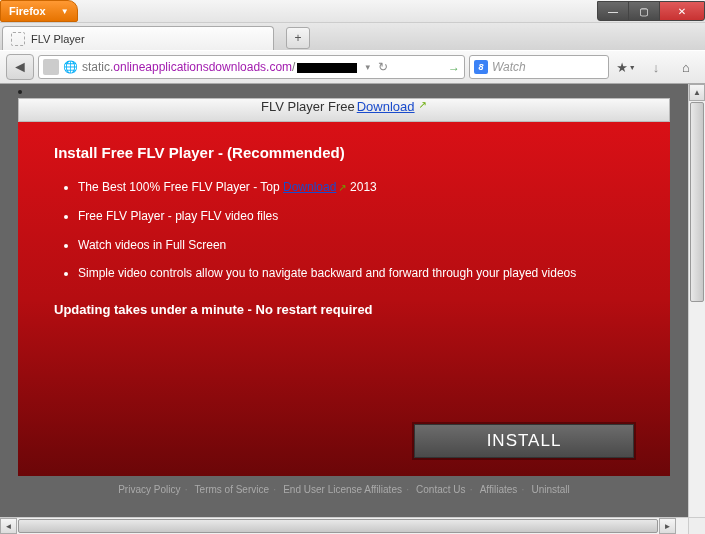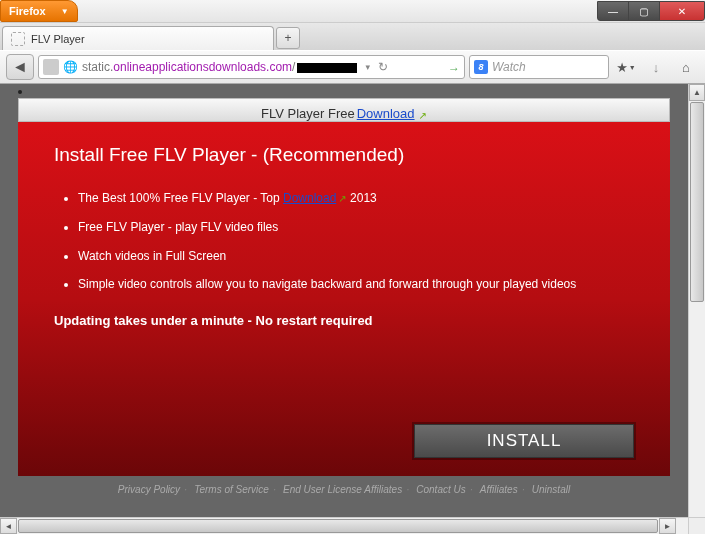--- a/index.html
+++ b/index.html
@@ -8,21 +8,21 @@
     
     .titlebar { height: 22px; background: linear-gradient(to bottom, #f5f5f5, #e5e5e5); display: flex; align-items: center; }
     .ff-btn { height: 22px; padding: 0 8px; background: linear-gradient(to bottom, #ff9933, #e67300); color: #fff; font-size: 11px; font-weight: bold; border-radius: 2px 10px 2px 2px; display: flex; align-items: center; gap: 15px; border: 1px solid #cc6600;}
     .ff-btn .chev { font-size: 8px; }
     .winctrls { margin-left: auto; display: flex; }
     .winbtn { width: 32px; height: 20px; display: flex; align-items: center; justify-content: center; border: 1px solid #444; background: linear-gradient(to bottom, #6a6a6a, #4a4a4a); color: #fff; font-size: 10px; margin-left: -1px; }
     .winbtn.min { border-radius: 0 0 0 3px; }
     .winbtn.close { background: linear-gradient(to bottom, #e05a5a, #c83232); border-radius: 0 0 3px 0; width: 46px; }
 
     
-    .tabstrip { height: 28px; background: linear-gradient(to bottom, #e8e8e8, #d4d4d4); display: flex; align-items: flex-end; padding: 0 2px; border-top: 1px solid #ccc; gap: 2px;}
+    .tabstrip { height: 28px; background: linear-gradient(to bottom, #e8e8e8, #d4d4d4); display: flex; align-items: flex-end; padding: 0 2px; border-top: 1px solid #ccc; gap: 12px;}
     .tab { height: 24px; width: 272px; background: linear-gradient(to bottom, #fdfdfd, #f0f0f0); border: 1px solid #aaa; border-bottom: none; border-radius: 4px 4px 0 0; display: flex; align-items: center; padding: 0 8px; gap: 6px; font-size: 11px; color: #333; }
     .tab .icon { width: 14px; height: 14px; border: 1px dashed #aaa; border-radius: 2px; }
     .newtab { width: 24px; height: 22px; background: linear-gradient(to bottom, #f5f5f5, #ddd); border: 1px solid #aaa; border-radius: 3px; display: flex; align-items: center; justify-content: center; font-size: 12px; color: #555; margin-bottom: 1px;}
 
     
     .navtoolbar { height: 34px; background: linear-gradient(to bottom, #f9f9f9, #e8e8e8); border-top: 1px solid #fff; border-bottom: 1px solid #aaa; display: flex; align-items: center; padding: 0 6px; gap: 4px; }
     .backbtn { width: 28px; height: 26px; border-radius: 4px; background: linear-gradient(to bottom, #f0f0f0, #d8d8d8); border: 1px solid #aaa; display: flex; align-items: center; justify-content: center; color: #555; }
     .urlbox { flex: 1; height: 24px; background: #fff; border: 1px solid #aaa; border-radius: 3px; display: flex; align-items: center; padding: 0 4px; gap: 4px; font-size: 12px; color: #777; overflow: hidden;}
     .urlbox .urlicon { width: 16px; height: 16px; background: #ccc; border-radius: 2px; flex-shrink: 0;}
     .urlbox .globe { color: #888; flex-shrink: 0;}
@@ -44,32 +44,32 @@
     .vscroll .arrow { height: 17px; background: linear-gradient(to bottom,#f5f5f5,#ddd); border: 1px solid #aaa; display: flex; align-items: center; justify-content: center; font-size: 8px; color: #555;}
     .vscroll .thumb { flex: 0 0 auto; height: 200px; margin: 1px; background: linear-gradient(to right,#e8e8e8,#c8c8c8); border: 1px solid #999; border-radius: 2px;}
     .vscroll .track { flex: 1; }
     .hscroll { position: absolute; bottom: 0; left: 0; right: 17px; height: 17px; background: #f0f0f0; border-top: 1px solid #ccc; display: flex;}
     .hscroll .arrow { width: 17px; background: linear-gradient(to bottom,#f5f5f5,#ddd); border: 1px solid #aaa; display: flex; align-items: center; justify-content: center; font-size: 8px; color: #555;}
     .hscroll .thumbh { width: 640px; margin: 1px; background: linear-gradient(to bottom,#e8e8e8,#c8c8c8); border: 1px solid #999; border-radius: 2px;}
     .corner { position: absolute; right: 0; bottom: 0; width: 17px; height: 17px; background: #eee; border-left: 1px solid #ccc; border-top: 1px solid #ccc;}
 
     .page { position: absolute; left: 0; right: 17px; top: 0; bottom: 17px; background: #666; padding: 6px 18px 10px 18px; overflow: hidden;}
     .dot { width: 4px; height: 4px; background: #222; border-radius: 50%; margin-bottom: 4px;}
-    .bannerbar { height: 24px; background: linear-gradient(to bottom,#f8f8f8,#dcdcdc); border: 1px solid #bbb; display: flex; align-items: flex-end; justify-content: center; font-size: 13px; color: #333; gap: 2px;}
+    .bannerbar { height: 24px; background: linear-gradient(to bottom,#f8f8f8,#dcdcdc); border: 1px solid #bbb; display: flex; align-items: flex-start; justify-content: center; font-size: 13px; color: #333; gap: 2px;}
     .bannerbar a { color: #1a4bcc; text-decoration: underline;}
     .ext-icon { color: #6a0; font-size: 10px; margin-left: 2px;}
     .redbox { background: linear-gradient(to bottom, #d91016 0%, #b50d11 50%, #6b0608 100%); color: #fff; padding: 22px 36px 16px 36px; height: 354px; position: relative;}
-    .redbox h2 { font-size: 19px; font-weight: normal; margin-bottom: 24px;}
+    .redbox h2 { font-size: 15px; font-weight: bold; margin-bottom: 18px;}
     .redbox ul { list-style: disc; padding-left: 24px; font-size: 12px;}
     .redbox ul li { margin-bottom: 12px; line-height: 1.4; max-width: 520px;}
     .redbox ul a { color: #1a4bcc; text-decoration: underline;}
     .updating { font-size: 13px; font-weight: bold; margin-top: 20px;}
     .installbtn { position: absolute; right: 36px; bottom: 18px; width: 220px; height: 34px; background: linear-gradient(to bottom, #6c6c6c, #4a4a4a); border: 1px solid #333; color: #fff; font-size: 17px; letter-spacing: 1px; display: flex; align-items: center; justify-content: center; box-shadow: 0 0 0 2px rgba(0,0,0,0.3);}
     .footer-links { margin-top: 8px; text-align: center; font-size: 10px; color: #aaa;}
-    .footer-links span { margin: 0 2px; font-style: italic;}
+    .footer-links span { margin: 0 2px;}
     .footer-links .sep { color: #888;}
   </style>
 </head>
 <body>
 
 <div class="titlebar">
   <div class="ff-btn">
     <span>Firefox</span>
     <span class="chev">▼</span>
   </div>

